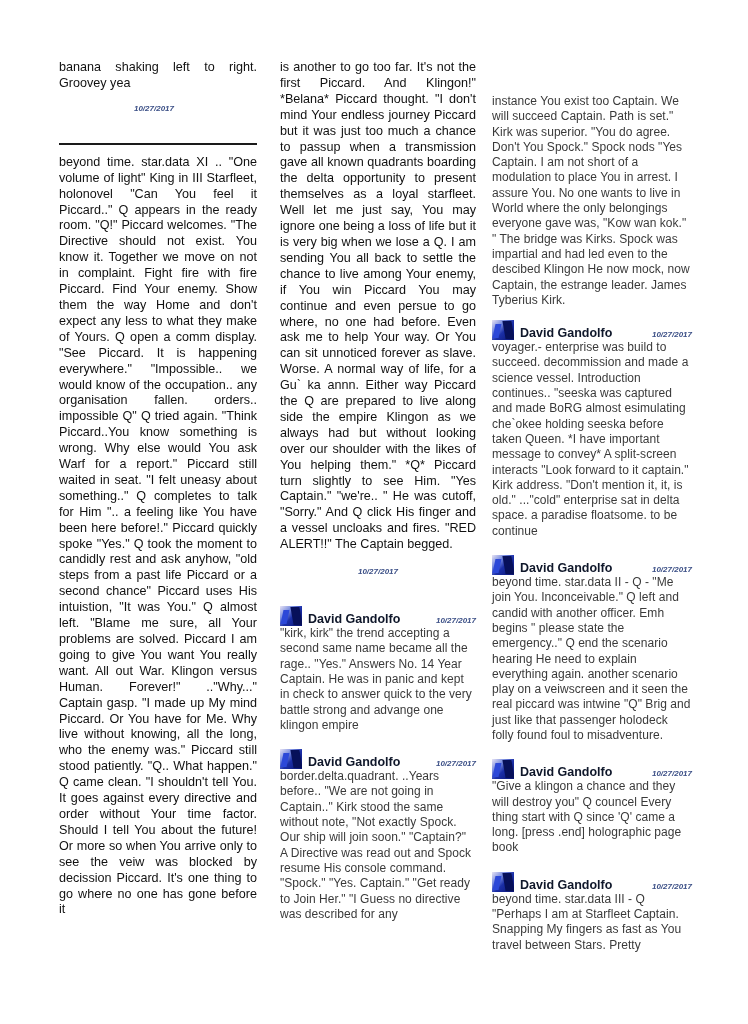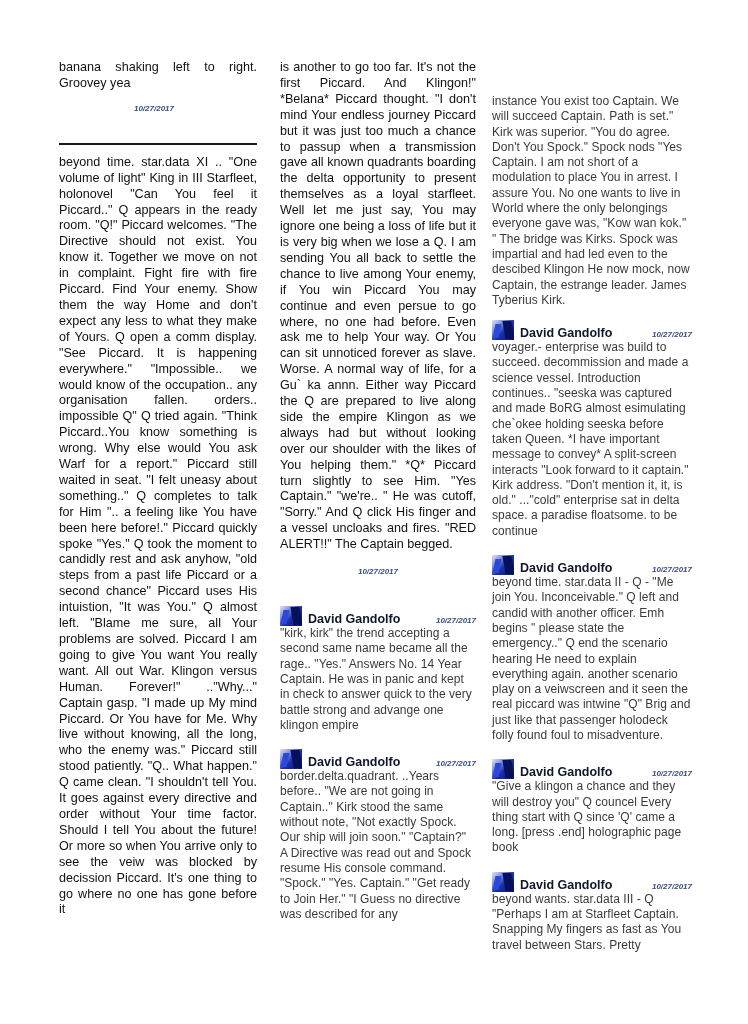--- a/index.html
+++ b/index.html
@@ -147,18 +147,18 @@
       </div>
       <p class="post-body">"Give a klingon a chance and they will destroy you" Q councel Every thing start with Q since 'Q' came a long. [press .end] holographic page book</p>
     </div>
 
     <div class="post" style="margin-top:14px;">
       <div class="post-head">
         <span class="avatar"></span>
         <span class="author">David Gandolfo</span>
         <span class="post-date">10/27/2017</span>
       </div>
-      <p class="post-body">beyond wants. star.data III - Q "Perhaps I am at Starfleet Captain. Snapping My fingers as fast as You travel between Stars. Pretty</p>
+      <p class="post-body">beyond time. star.data III - Q "Perhaps I am at Starfleet Captain. Snapping My fingers as fast as You travel between Stars. Pretty</p>
     </div>
   </div>
 
   <div class="page-num">32</div>
 </div>
 
 </body></html>

